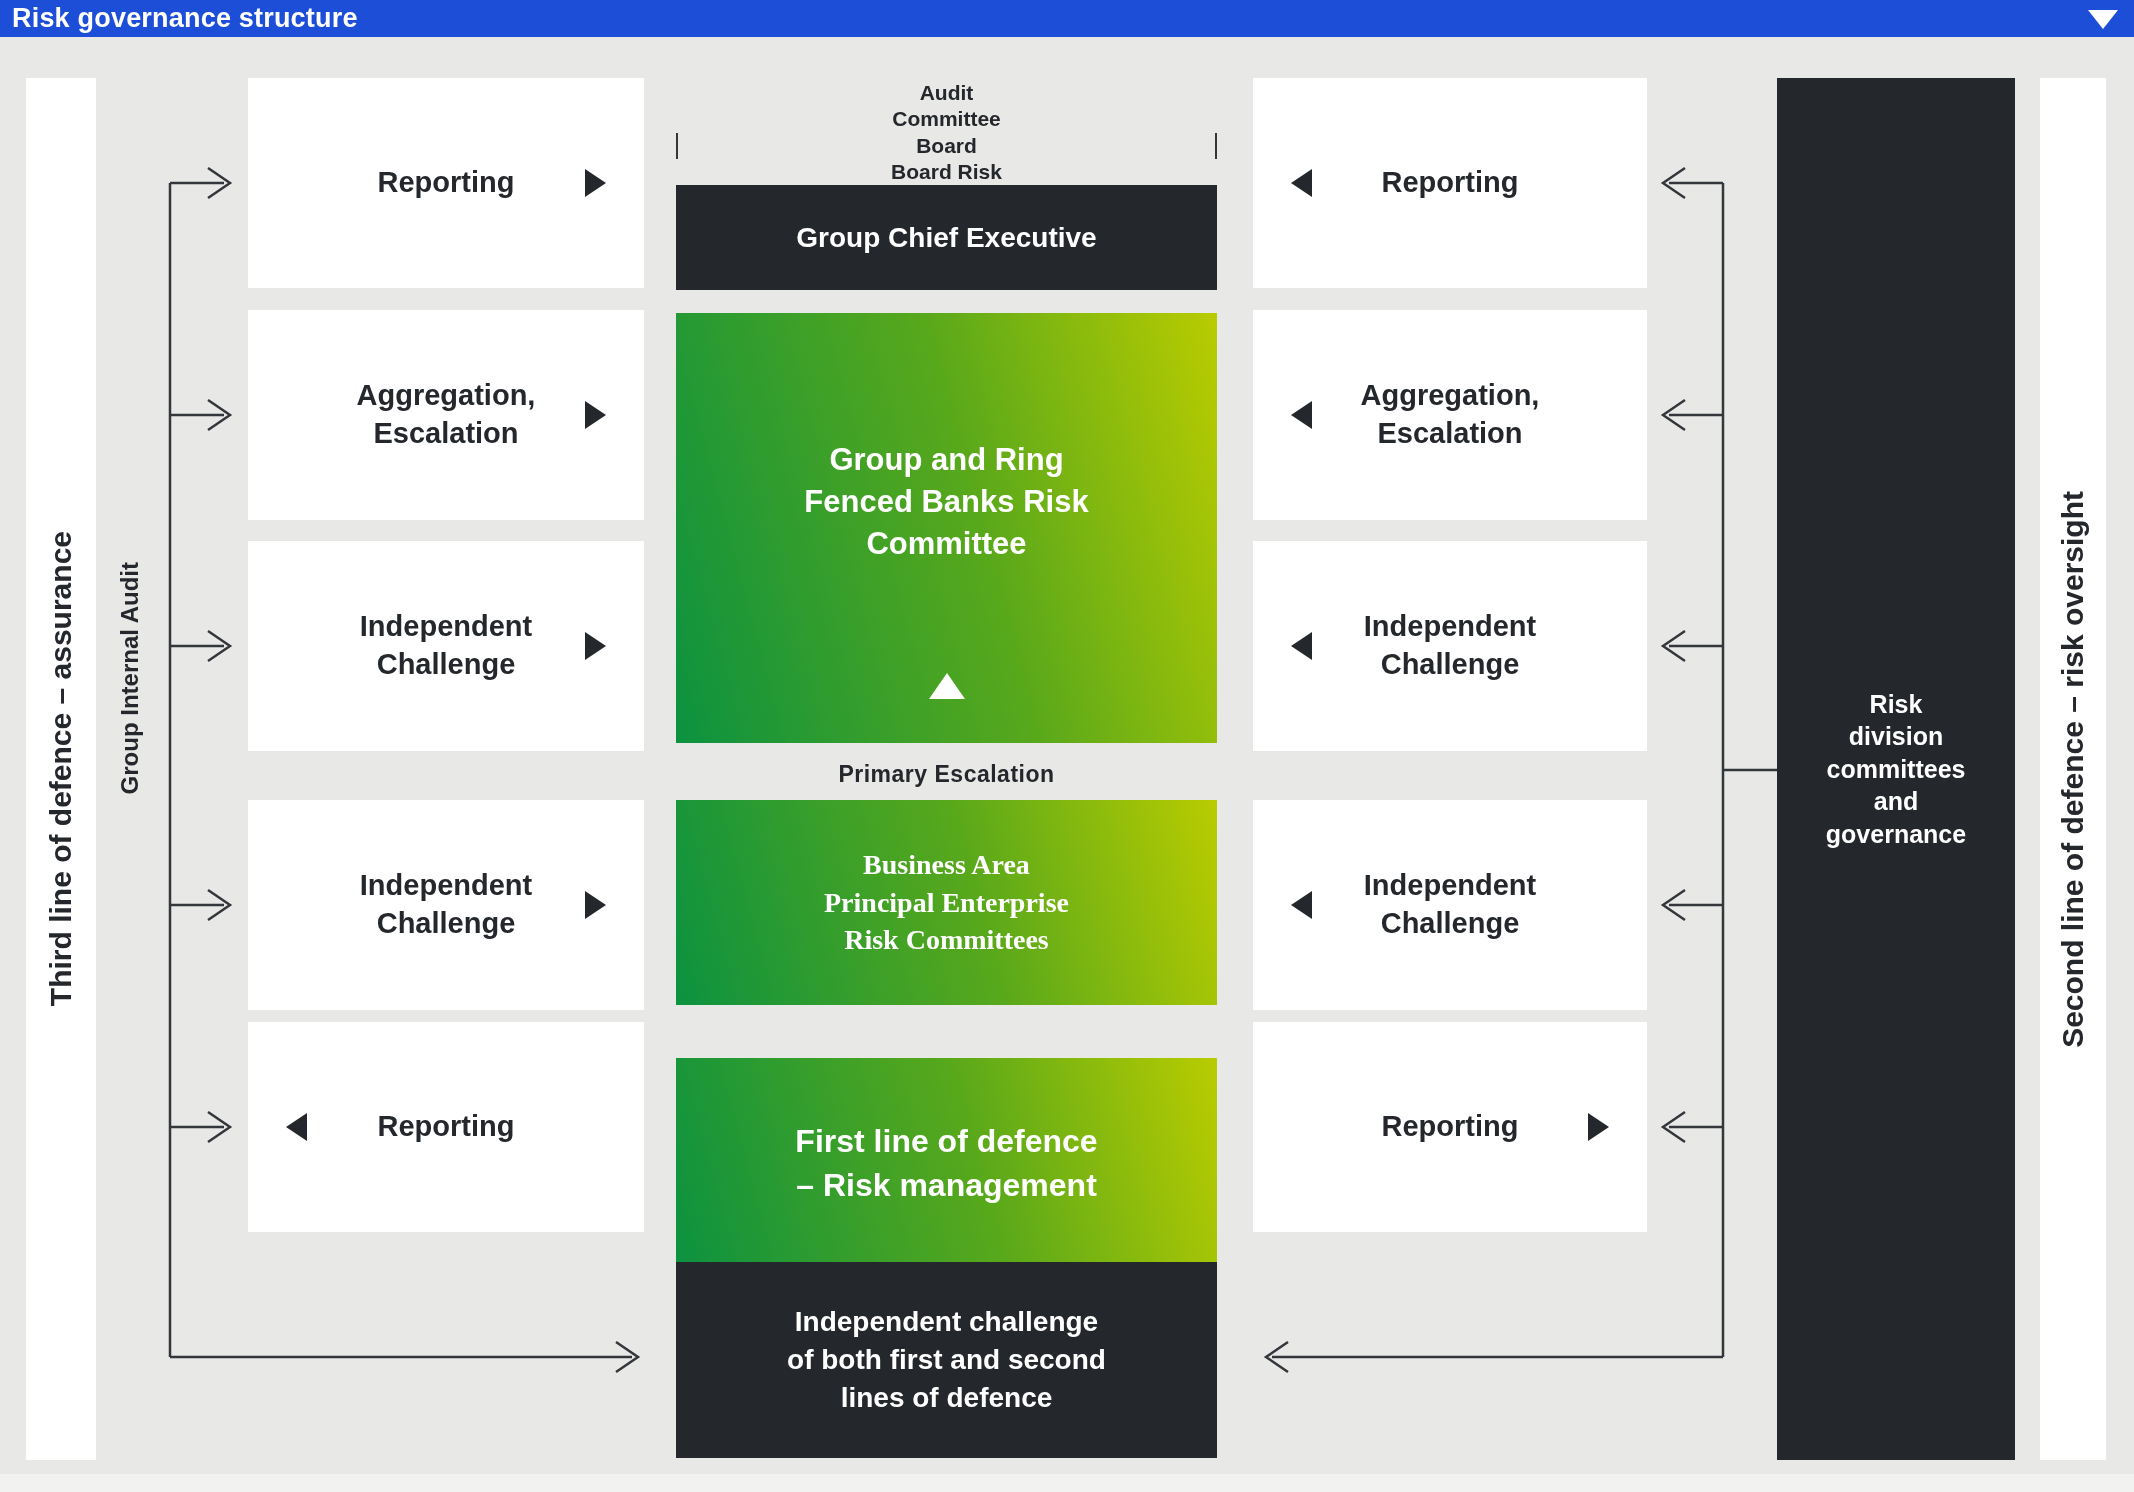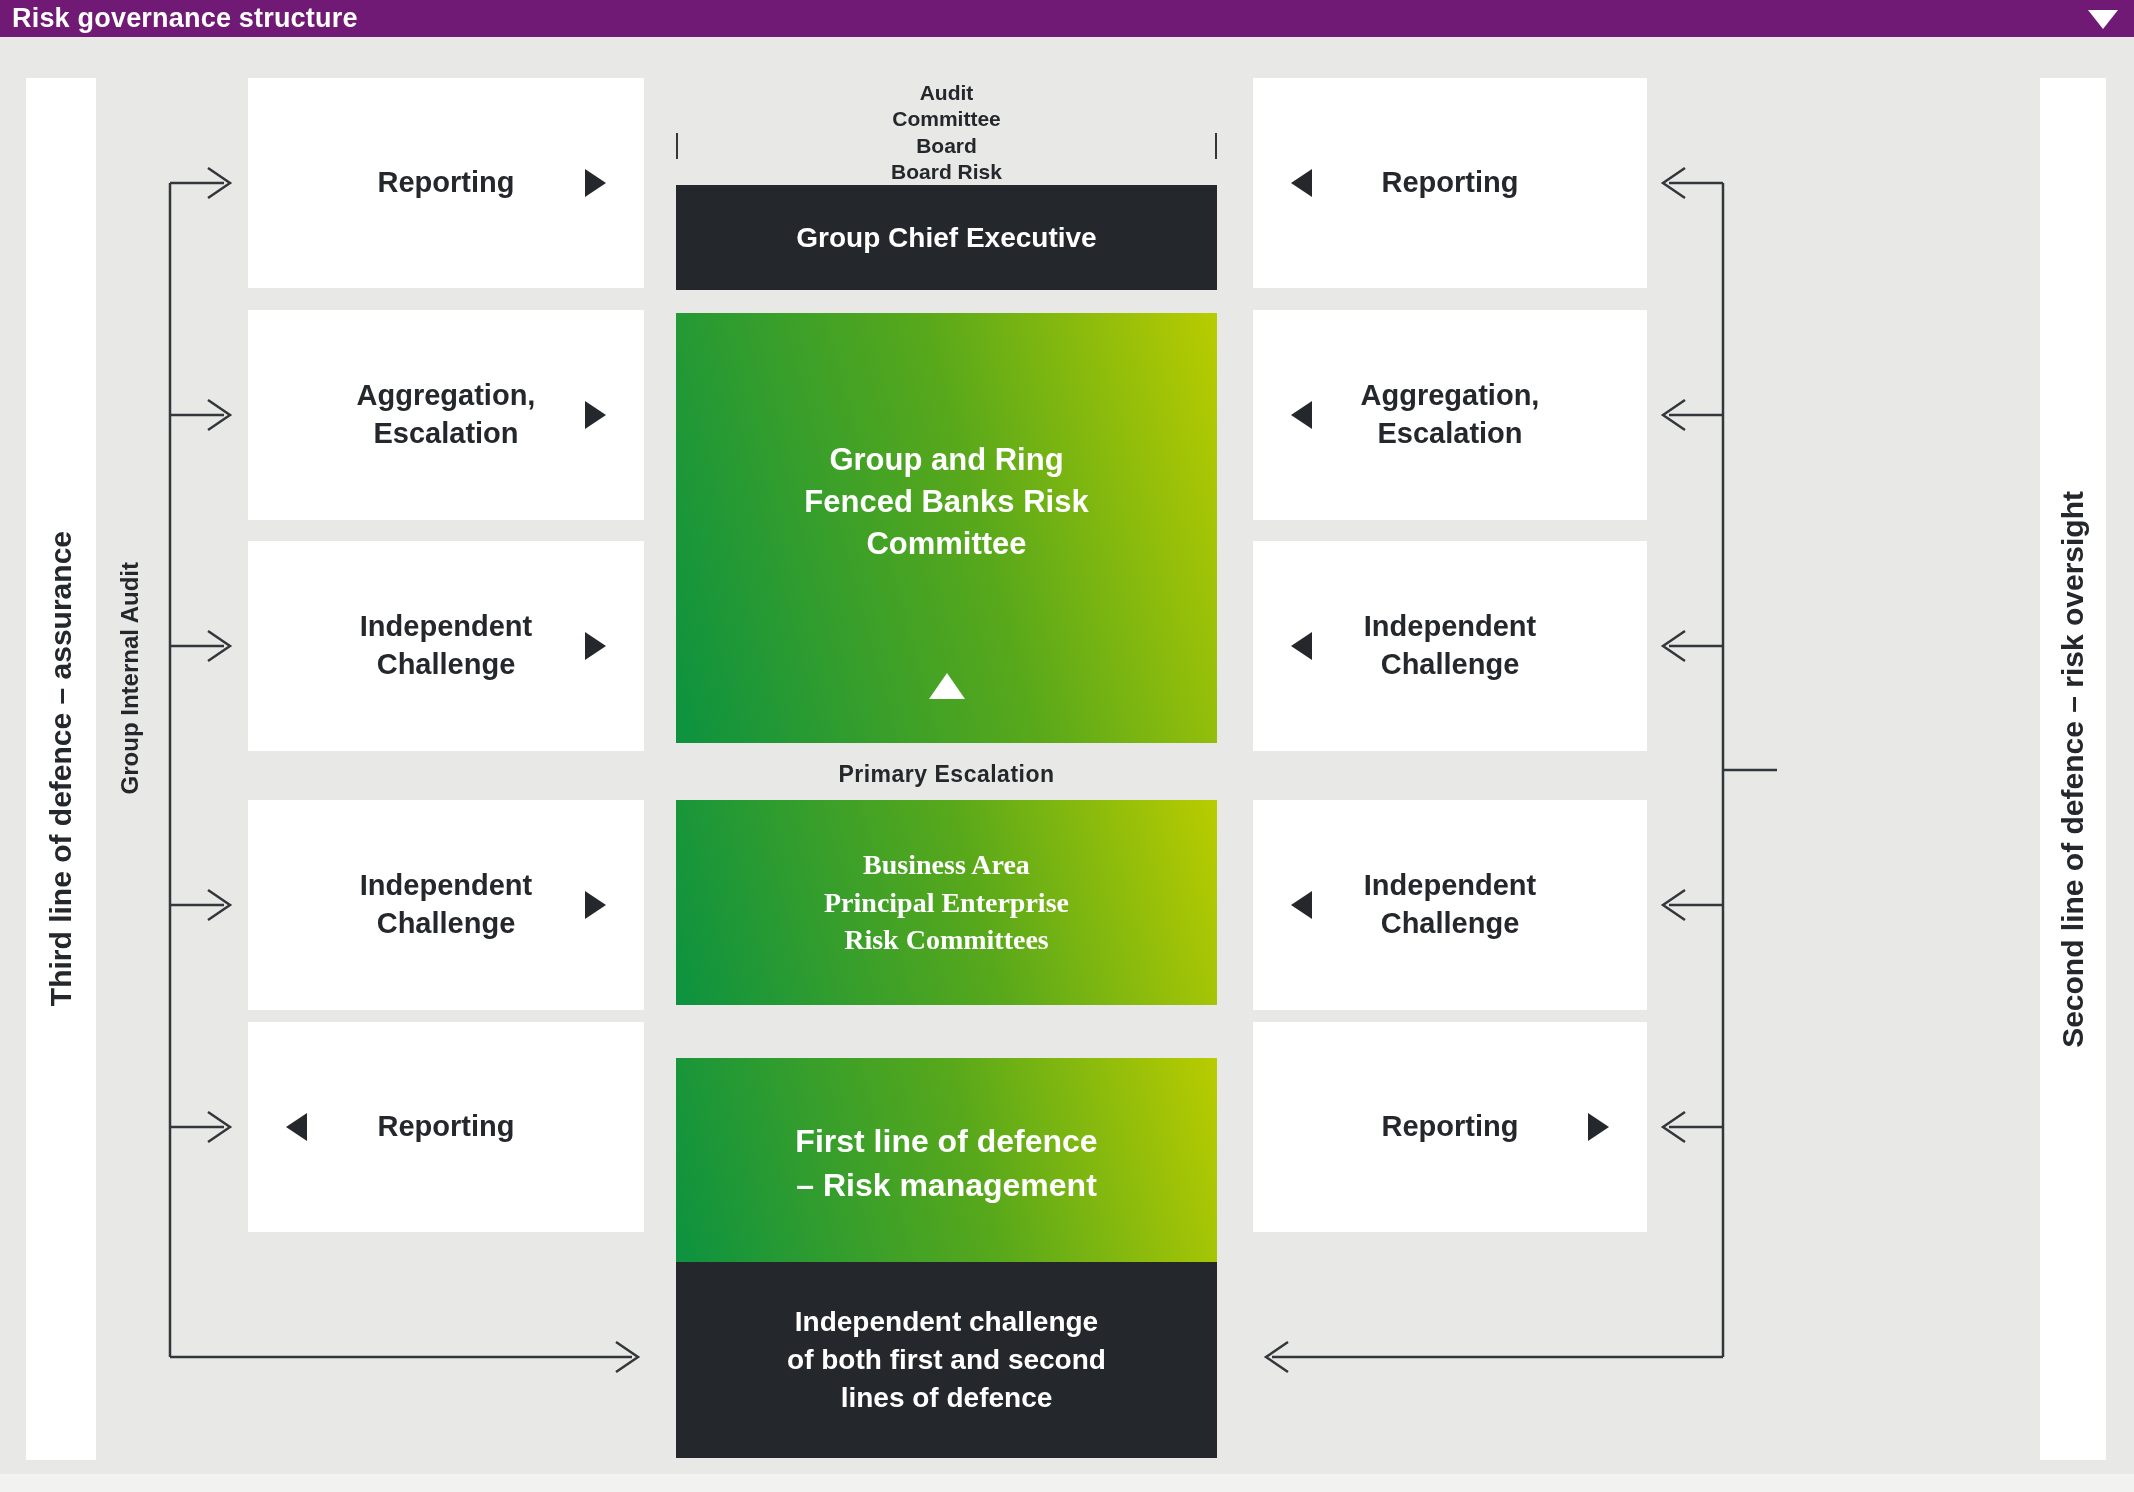--- a/index.html
+++ b/index.html
@@ -4,21 +4,21 @@
 <style>
   html,body{margin:0;padding:0;background:#e8e8e7;}
   .page{
     position:relative;width:2134px;height:1492px;overflow:hidden;
     background:#e8e8e7;
     font-family:"Liberation Sans","DejaVu Sans",sans-serif;
     color:#24272b;
   }
   .bottom-strip{position:absolute;left:0;top:1474px;width:2134px;height:18px;background:#f2f2f1;}
   
-  .topbar{position:absolute;left:0;top:0;width:2134px;height:37px;background:#701a75;display:flex;align-items:center;}
+  .topbar{position:absolute;left:0;top:0;width:2134px;height:37px;background:#1d4ed8;display:flex;align-items:center;}
   .topbar .title{color:#ffffff;font-weight:700;font-size:27px;margin-left:12px;letter-spacing:.2px;}
   .caret-down{position:absolute;right:16px;top:10px;width:0;height:0;
     border-left:15px solid transparent;border-right:15px solid transparent;border-top:19px solid #ffffff;}
   
   .connectors{position:absolute;left:0;top:0;width:2134px;height:1492px;}
   
   .rail{position:absolute;display:flex;align-items:center;justify-content:center;}
   .rail.white{background:#ffffff;}
   .rail .vtext{writing-mode:vertical-rl;transform:rotate(180deg);font-weight:700;white-space:nowrap;}
   .rail-third{left:26px;top:78px;width:70px;height:1382px;}
@@ -196,19 +196,26 @@
   <div class="fbox col-right r4">
     <span class="tri-l"></span>
     <span>Independent
 Challenge</span>
   </div>
   <div class="fbox col-right r5">
     <span>Reporting</span>
     <span class="tri-r"></span>
   </div>
 
+  <div class="rail risk-division">
+    <span class="panel-text">Risk
+division
+committees
+and
+governance</span>
+  </div>
 
   <div class="rail white rail-second">
     <span class="vtext">Second line of defence – risk oversight</span>
   </div>
 
   <div class="bottom-strip"></div>
 </div>
 
 </body></html>

